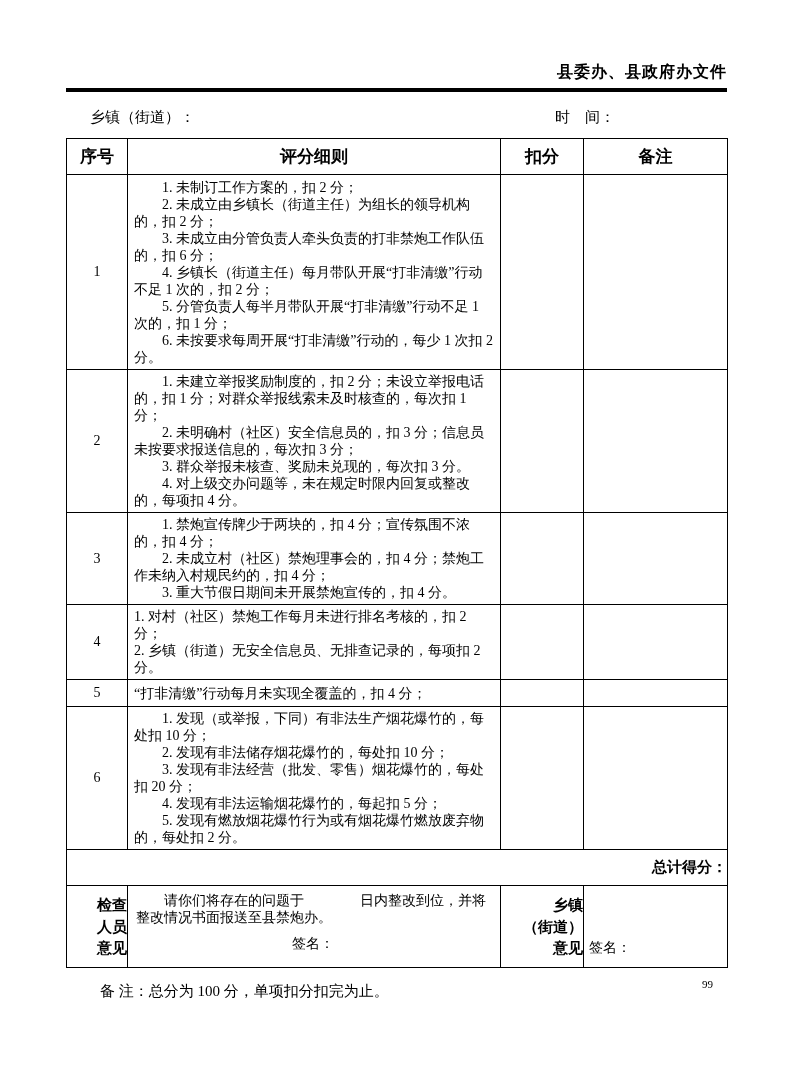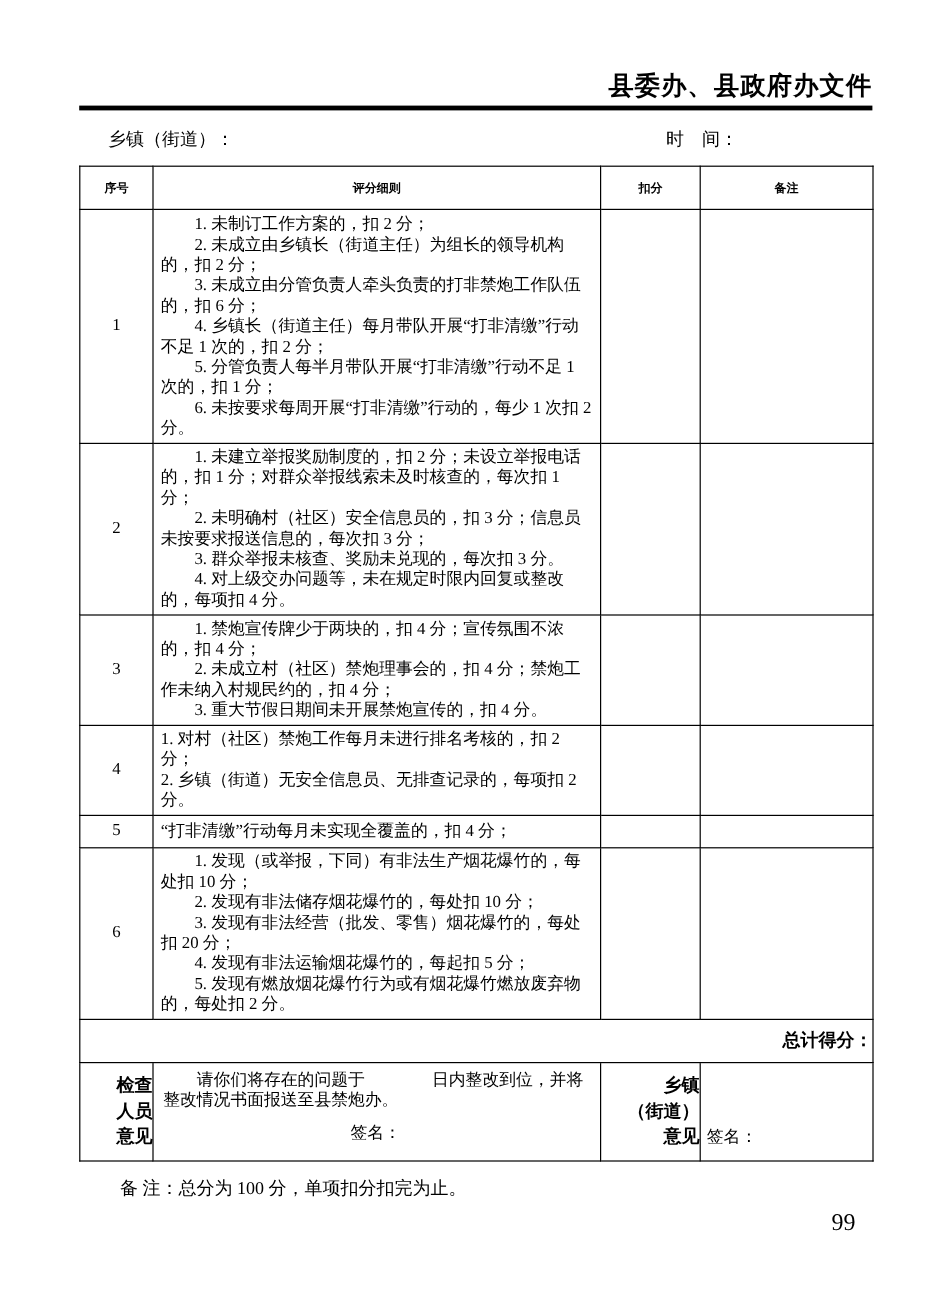--- a/index.html
+++ b/index.html
@@ -5,39 +5,39 @@
   * { margin:0; padding:0; box-sizing:border-box; }
   html,body { background:#ffffff; }
   body {
     width:793px; height:1077px; position:relative;
     font-family:"Liberation Serif","DejaVu Serif",serif;
     color:#000;
     overflow:hidden;
   }
   .page { position:absolute; inset:0; padding:62px 66px 0 66px; }
 
-  .doc-header { text-align:right; font-weight:bold; font-size:21px; line-height:19px; letter-spacing:1px; }
+  .doc-header { text-align:right; font-weight:bold; font-size:16px; line-height:19px; letter-spacing:1px; }
   .header-rule { height:4px; background:#000; margin-top:7px; }
 
   .attachment { margin-top:20px; font-weight:bold; font-size:16px; line-height:19px;
                 font-family:"Liberation Sans","DejaVu Sans",sans-serif; }
 
   .title { margin-top:12px; text-align:center; font-size:19px; font-weight:bold;
            line-height:25px; letter-spacing:1px; }
 
   .fields { margin-top:16px; display:flex; justify-content:space-between;
             font-size:15px; line-height:19px; padding-left:24px; padding-right:112px; }
 
   table.score-table { margin-top:11px; border-collapse:collapse; table-layout:fixed; width:661px; }
   table.score-table th, table.score-table td { border:1px solid #000; }
 
   col.col-no { width:61px; } col.col-detail { width:373px; }
   col.col-deduct { width:83px; } col.col-remark { width:144px; }
 
-  th { font-weight:bold; font-size:10px; height:36px; text-align:center; vertical-align:middle;
+  th { font-weight:bold; font-size:17px; height:36px; text-align:center; vertical-align:middle;
        font-family:Liberation Mono, monospace; }
 
   td.no { text-align:center; vertical-align:middle; font-size:14px; }
   td.detail { padding:3px 6px; font-size:14px; line-height:17px; vertical-align:middle;margin-left:20px; }
   td.detail p { text-indent:2em; }
   td.detail.flush p { text-indent:0; }
   td.blank { background:#fff; }
 
   tr.row-1 { height:195px; }
   tr.row-2 { height:123px; }
@@ -53,21 +53,21 @@
   tr.inspector-row { height:82px; }
   td.stub-label { text-align:right; vertical-align:middle; font-weight:bold; font-size:15px;
                   line-height:1.45; white-space:pre-line;
                   font-family:Liberation Sans, sans-serif; }
   td.insp-content { vertical-align:top; padding:6px 10px 4px 8px; font-size:14px; }
   td.insp-content .insp-text { text-indent:2em; line-height:17px; }
   td.insp-content .insp-sign { text-align:center; margin-top:9px; }
   td.town-sign { vertical-align:bottom; padding:0 4px 10px 5px; font-size:14px; }
 
   .footnote { margin-top:14px; padding-left:34px; font-size:15px; line-height:19px; }
-  .page-number { position:absolute; top:1008px; right:80px; font-size:20px; }
+  .page-number { position:absolute; top:978px; right:80px; font-size:11px; }
 </style>
 </head>
 <body>
 
 <div class="page">
 
   <div class="doc-header">
     <span>县委办、县政府办文件</span>
   </div>
   <div class="header-rule"></div>

